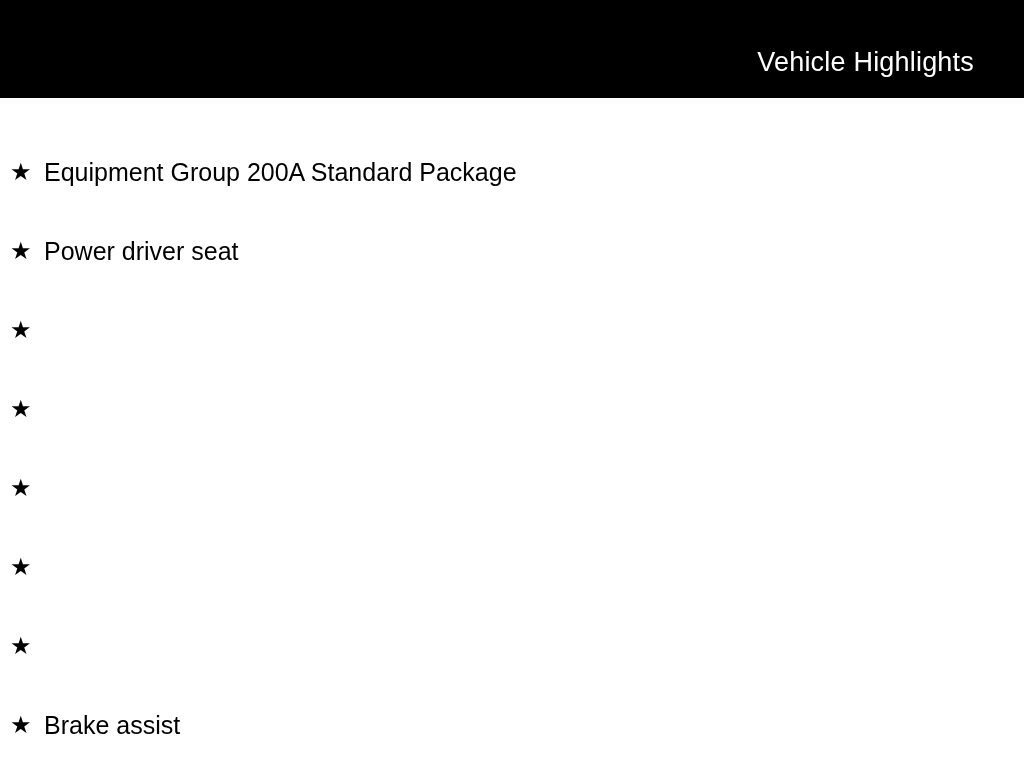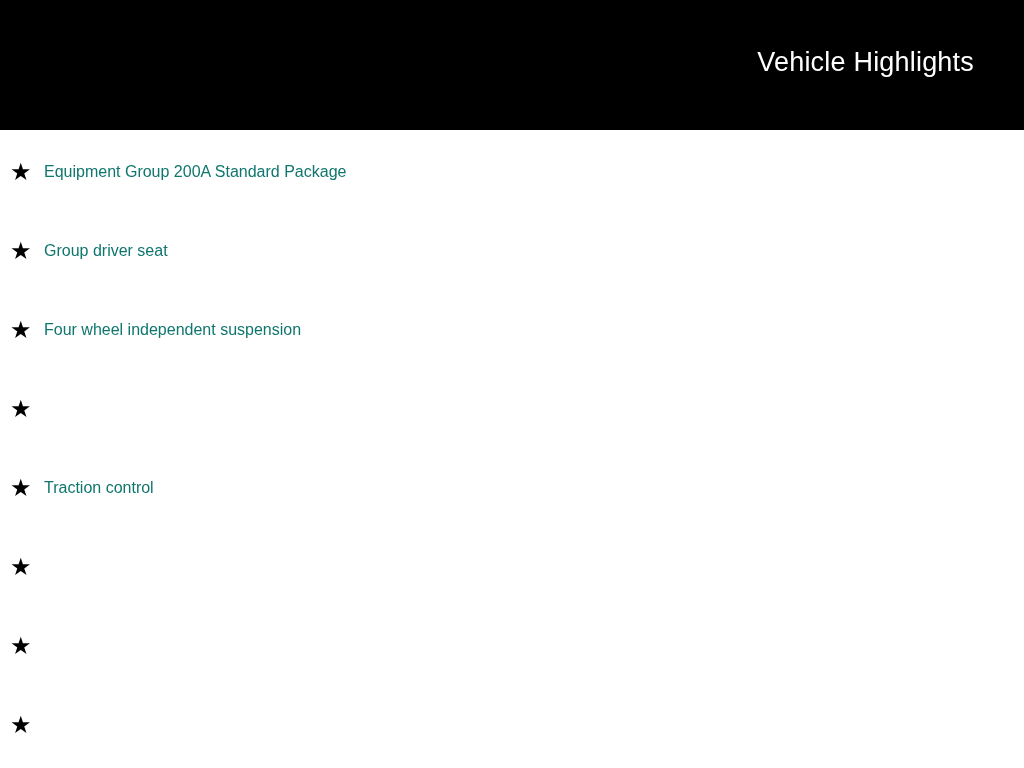--- a/index.html
+++ b/index.html
@@ -17,21 +17,21 @@
     position: relative;
     width: 1024px;
     height: 768px;
     background: #ffffff;
   }
   .header-bar {
     position: absolute;
     top: 0;
     left: 0;
     width: 1024px;
-    height: 130px;
+    height: 98px;
     background: #000000;
     box-sizing: border-box;
   }
   .header-title {
     position: absolute;
     right: 50px;
     top: 49px;
     color: #ffffff;
     font-size: 27px;
     font-weight: 400;
@@ -57,22 +57,22 @@
   .bullet-star {
     display: inline-block;
     width: 34px;
     flex: 0 0 34px;
     color: #000000;
     font-size: 24px;
     line-height: 32px;
     text-align: left;
   }
   .item-text {
-    color: #0f766e;
-    font-size: 16px;
+    color: #000000;
+    font-size: 25px;
     line-height: 32px;
     white-space: nowrap;
   }
 </style>
 </head>
 <body>
 
 <div class="page">
 
   <div class="header-bar">
@@ -81,43 +81,42 @@
 
   <div class="highlights-list">
 
     <div class="highlight-item">
       <span class="bullet-star">★</span>
       <span class="item-text">Equipment Group 200A Standard Package</span>
     </div>
 
     <div class="highlight-item">
       <span class="bullet-star">★</span>
-      <span class="item-text">Group driver seat</span>
-    </div>
-
-    <div class="highlight-item">
-      <span class="bullet-star">★</span>
-      <span class="item-text">Four wheel independent suspension</span>
-    </div>
-
-    <div class="highlight-item">
-      <span class="bullet-star">★</span>
-    </div>
-
-    <div class="highlight-item">
-      <span class="bullet-star">★</span>
-      <span class="item-text">Traction control</span>
+      <span class="item-text">Power driver seat</span>
     </div>
 
     <div class="highlight-item">
       <span class="bullet-star">★</span>
     </div>
 
     <div class="highlight-item">
       <span class="bullet-star">★</span>
     </div>
 
     <div class="highlight-item">
       <span class="bullet-star">★</span>
     </div>
 
+    <div class="highlight-item">
+      <span class="bullet-star">★</span>
+    </div>
+
+    <div class="highlight-item">
+      <span class="bullet-star">★</span>
+    </div>
+
+    <div class="highlight-item">
+      <span class="bullet-star">★</span>
+      <span class="item-text">Brake assist</span>
+    </div>
+
   </div>
 </div>
 
 </body></html>

